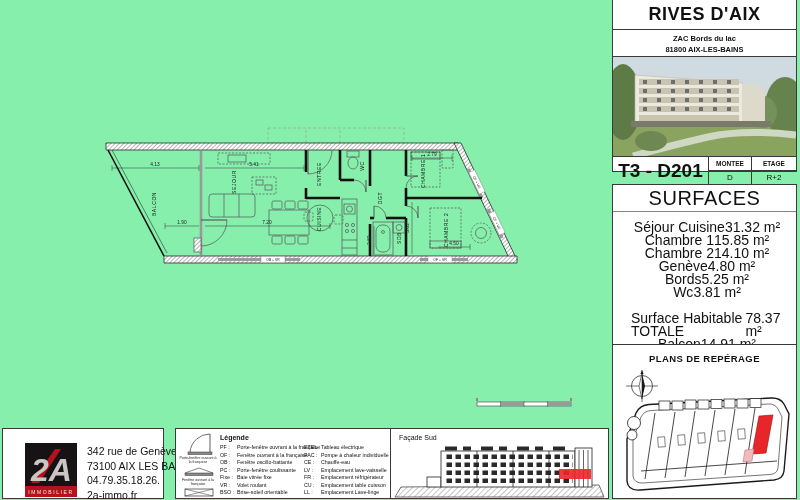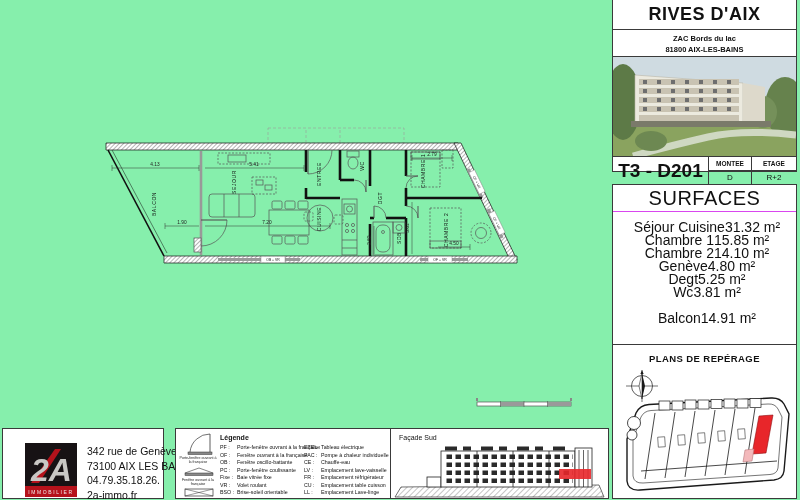--- a/index.html
+++ b/index.html
@@ -330,28 +330,32 @@
         </div>
       <div class="surf-row">
           <span>Chambre 2</span>
           <span>14.10 m²</span>
         </div>
       <div class="surf-row">
           <span>Genève</span>
           <span>4.80 m²</span>
         </div>
       <div class="surf-row">
-          <span>Degt</span>
+          <span>Bords</span>
           <span>5.25 m²</span>
         </div>
       <div class="surf-row">
           <span>Wc</span>
           <span>3.81 m²</span>
         </div>
       <div class="surf-gap"></div>
+      <div class="surf-row">
+          <span>Surface Habitable  TOTALE</span>
+          <span>78.37 m²</span>
+        </div>
       <div class="surf-row">
           <span>Balcon</span>
           <span>14.91 m²</span>
         </div>
     </div>
   </div>
 
   <div class="box sb-rep">
     <div class="rep-title">PLANS DE REPÉRAGE</div>
     <svg class="abs" style="left:12px;top:24px;" width="34" height="34" viewBox="0 0 34 34">

